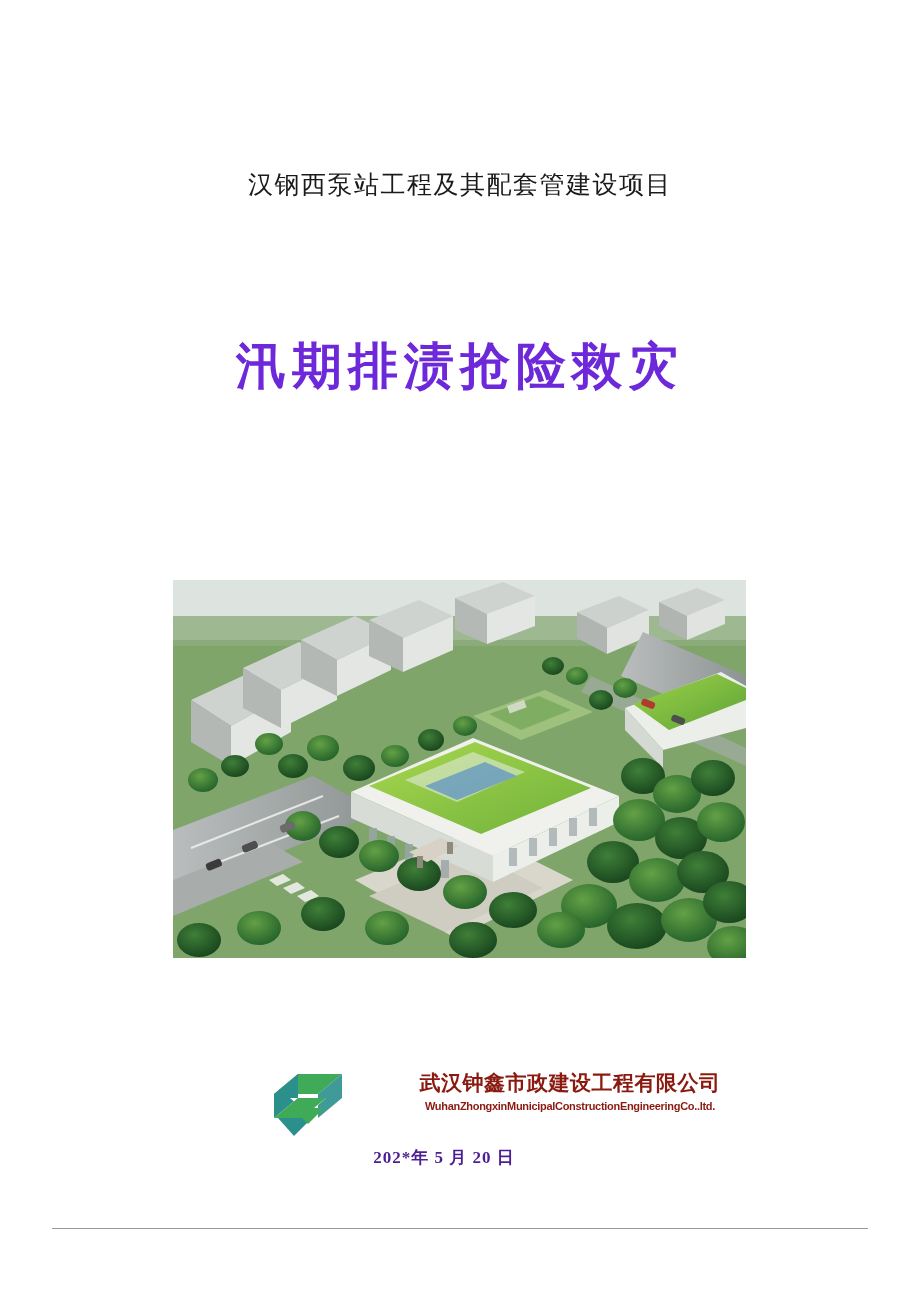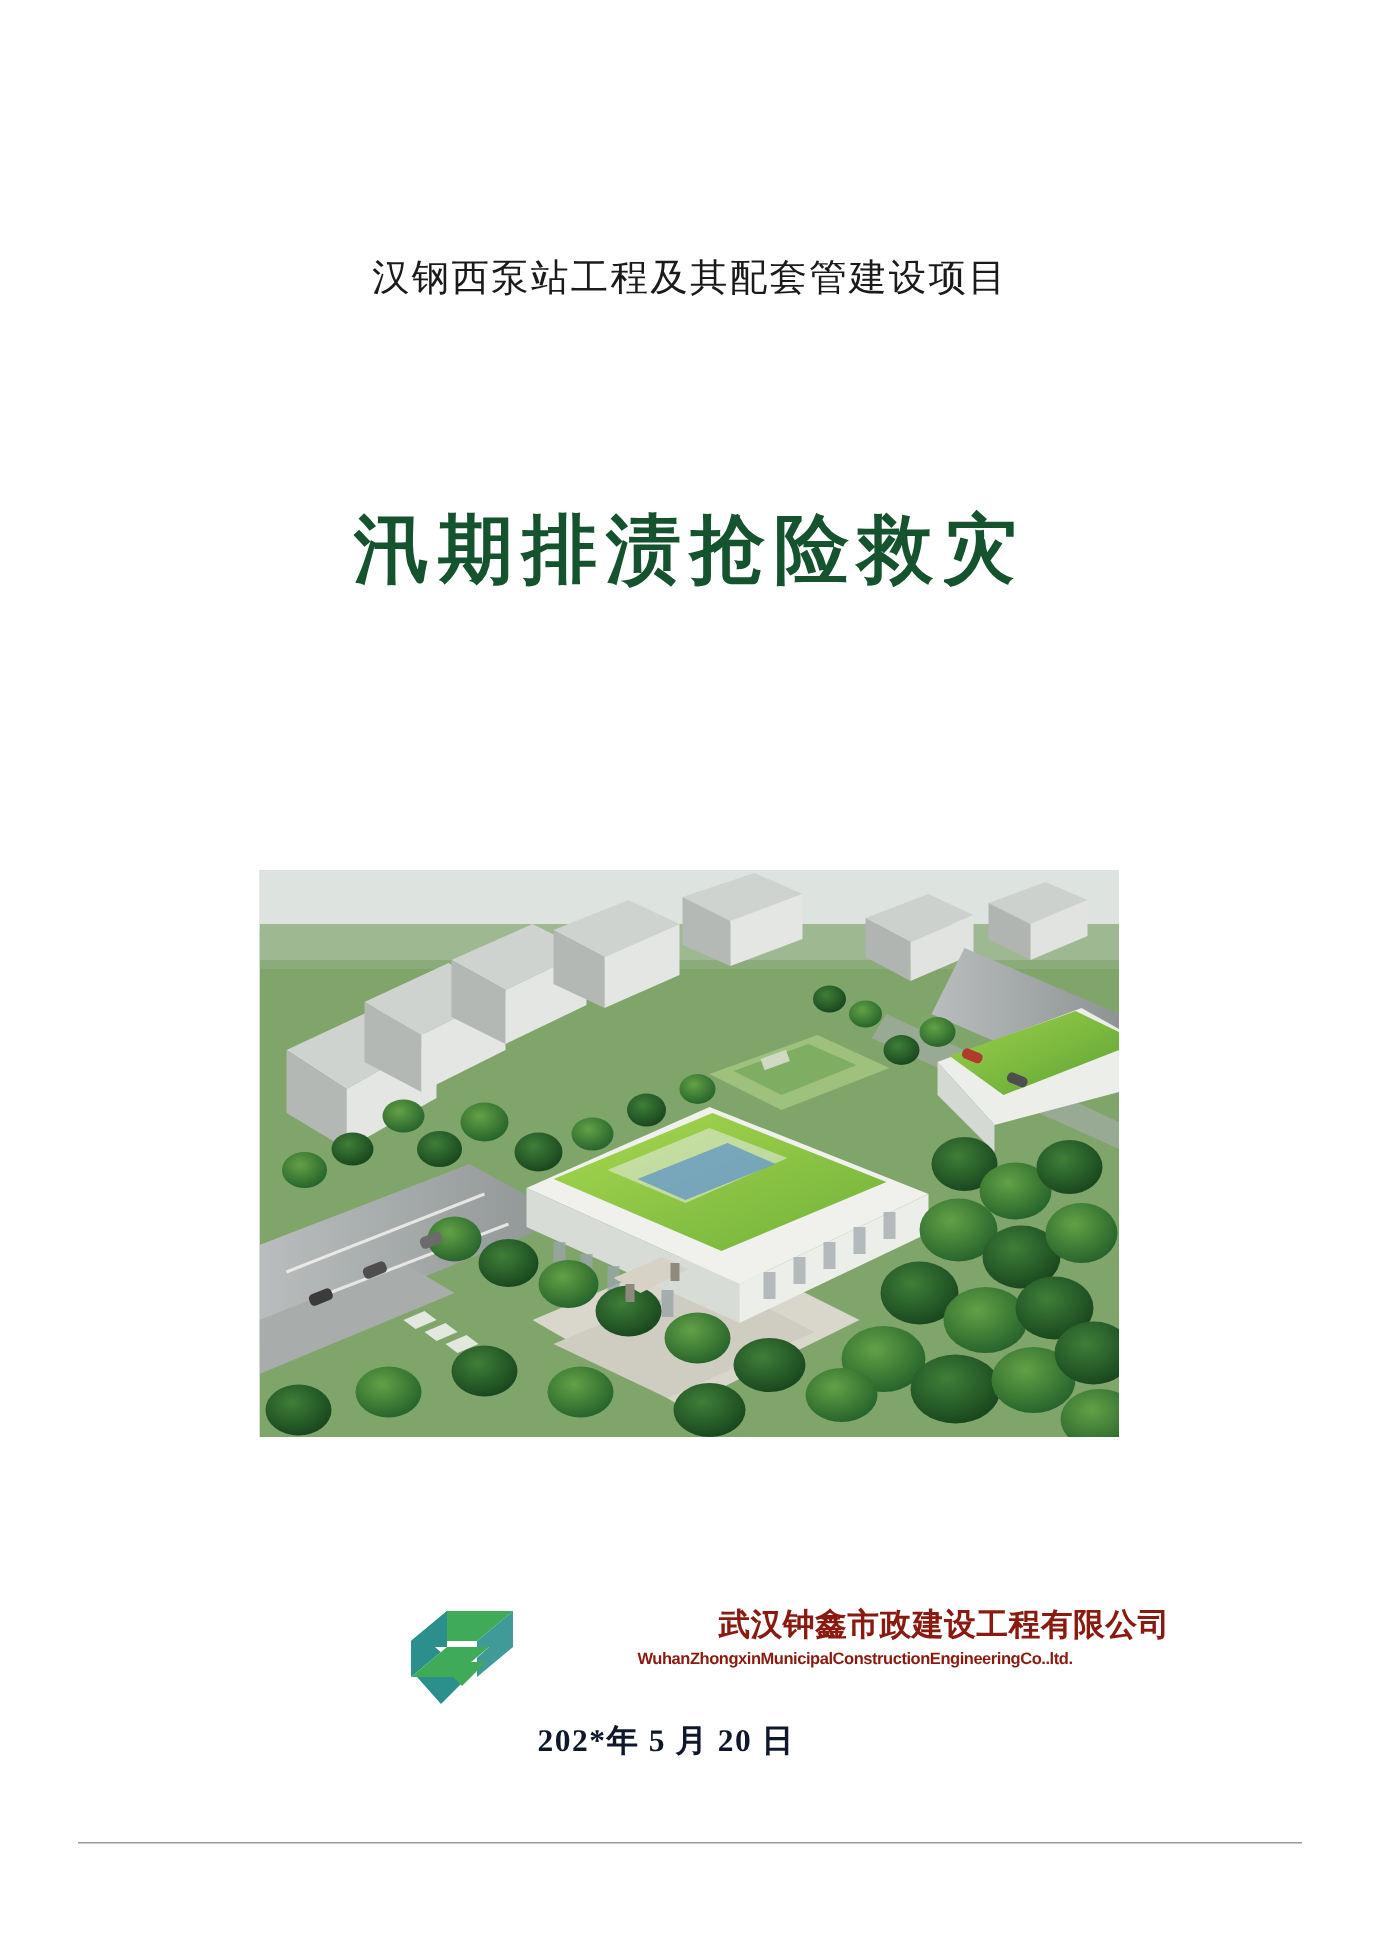--- a/index.html
+++ b/index.html
@@ -41,21 +41,21 @@
     position: absolute;
     top: 330px;
     left: 0;
     width: 920px;
     text-align: center;
     font-family: "Liberation Serif", serif;
     font-weight: bold;
     font-size: 50px;
     line-height: 1.45;
     letter-spacing: 6px;
-    color: #14532d;
+    color: #6d28d9;
   }
   .main-title .line2 {
     display: block;
     letter-spacing: 10px;
   }
 
   
   .cover-image {
     position: absolute;
     top: 580px;
@@ -74,21 +74,21 @@
     top: 1068px;
     left: 268px;
     width: 78px;
     height: 72px;
   }
   .company-cn {
     position: absolute;
     top: 1069px;
     left: 360px;
     width: 420px;
-    text-align: right;
+    text-align: center;
     font-family: "Liberation Serif", serif;
     font-weight: bold;
     font-size: 21px;
     letter-spacing: 0.5px;
     color: #8a1a10;
     white-space: nowrap;
   }
   .company-en {
     position: absolute;
     top: 1100px;
@@ -103,23 +103,23 @@
     white-space: nowrap;
   }
   .doc-date {
     position: absolute;
     top: 1146px;
     left: 0;
     width: 888px;
     text-align: center;
     font-family: "Liberation Serif", serif;
     font-weight: bold;
-    font-size: 21px;
+    font-size: 17px;
     letter-spacing: 1px;
-    color: #0f172a;
+    color: #4c1d95;
   }
   .slogan {
     position: absolute;
     top: 1200px;
     left: 0;
     width: 920px;
     text-align: center;
     font-family: "Liberation Serif", serif;
     font-size: 15px;
     letter-spacing: 1px;

